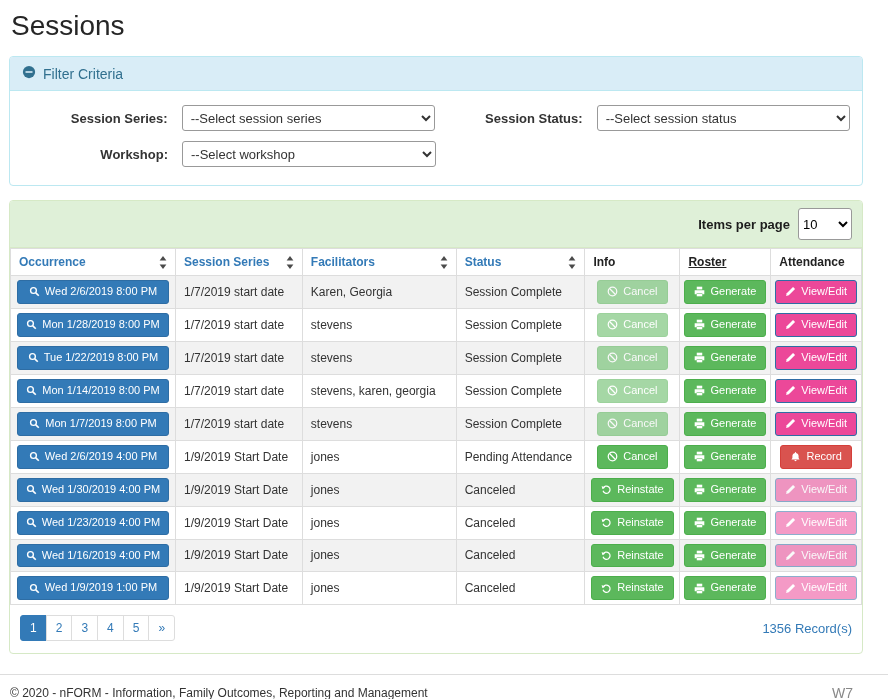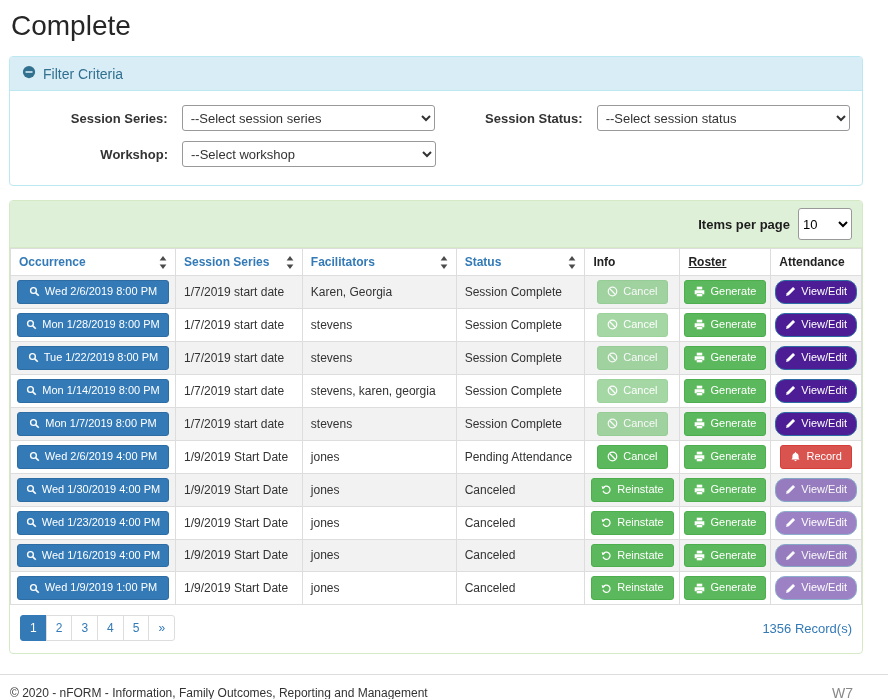--- a/index.html
+++ b/index.html
@@ -55,21 +55,21 @@
   th.col-roster { width: 90px; text-decoration: underline; }
 
   .btn {
     display: inline-flex; align-items: center; justify-content: center; gap: 5px;
     border: 1px solid transparent; border-radius: 3px; color: #fff; font-size: 11px;
     font-family: inherit; padding: 3px 9px; line-height: 1.45; cursor: pointer; white-space: nowrap;
   }
   .btn .svg-ic { width: 11px; height: 11px; display: block; }
   .btn-icon { display: inline-flex; }
   .btn-occurrence { width: 152px; background: #337ab7; border-color: #2e6da4; }
-  .btn-primary { background: #4c1d95; border-color: #2e6da4; border-radius: 10px; }
+  .btn-primary { background: #ec4899; border-color: #2e6da4; }
   .btn-success { background: #5cb85c; border-color: #4cae4c; }
   .btn-danger  { background: #d9534f; border-color: #d43f3a; }
   .btn.is-disabled { opacity: 0.55; cursor: default; }
 
   .table-footer { display: flex; justify-content: space-between; align-items: center; padding: 10px 10px 12px; }
   .pagination { display: inline-flex; }
   .page-btn {
     min-width: 26px; height: 26px; display: inline-flex; align-items: center; justify-content: center;
     padding: 0 9px; border: 1px solid #ddd; margin-left: -1px; color: #337ab7; background: #fff;
     font-size: 12px; text-decoration: none; cursor: pointer;
@@ -82,21 +82,21 @@
   .page-footer {
     margin-top: 20px; border-top: 1px solid #ddd; padding: 10px 35px 10px 10px;
     display: flex; justify-content: space-between; align-items: center; font-size: 12px; color: #333;
   }
   .footer-version { color: #888; font-size: 14px; }
 </style>
 </head>
 <body>
 
 <div class="container">
-  <h1 class="page-title">Complete</h1>
+  <h1 class="page-title">Sessions</h1>
 
   <section class="panel panel-info">
     <div class="panel-heading">
       <span><svg viewBox="0 0 16 16" width="14" height="14">
             <circle cx="8" cy="8" r="7" fill="#31708f"></circle>
             <rect x="4" y="7.1" width="8" height="1.8" fill="#d9edf7"></rect>
           </svg></span>
       <span>Filter Criteria</span>
     </div>
     <div class="panel-body">

